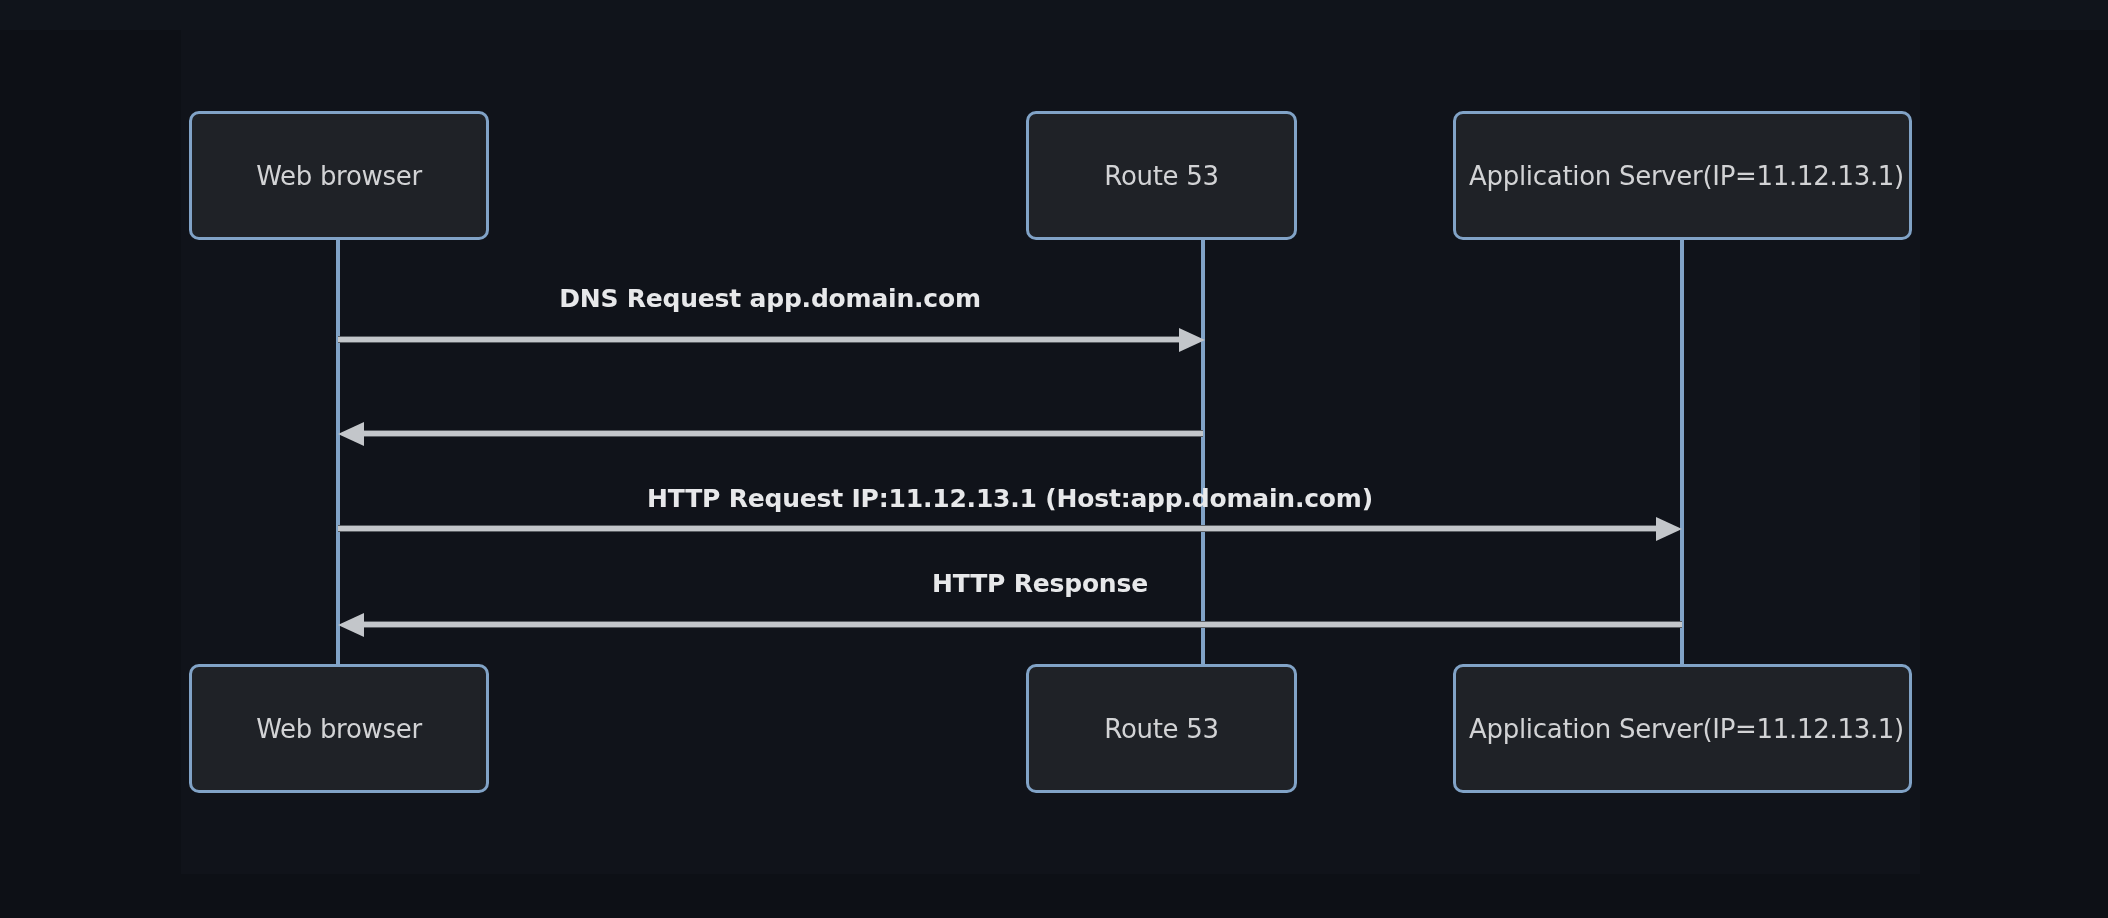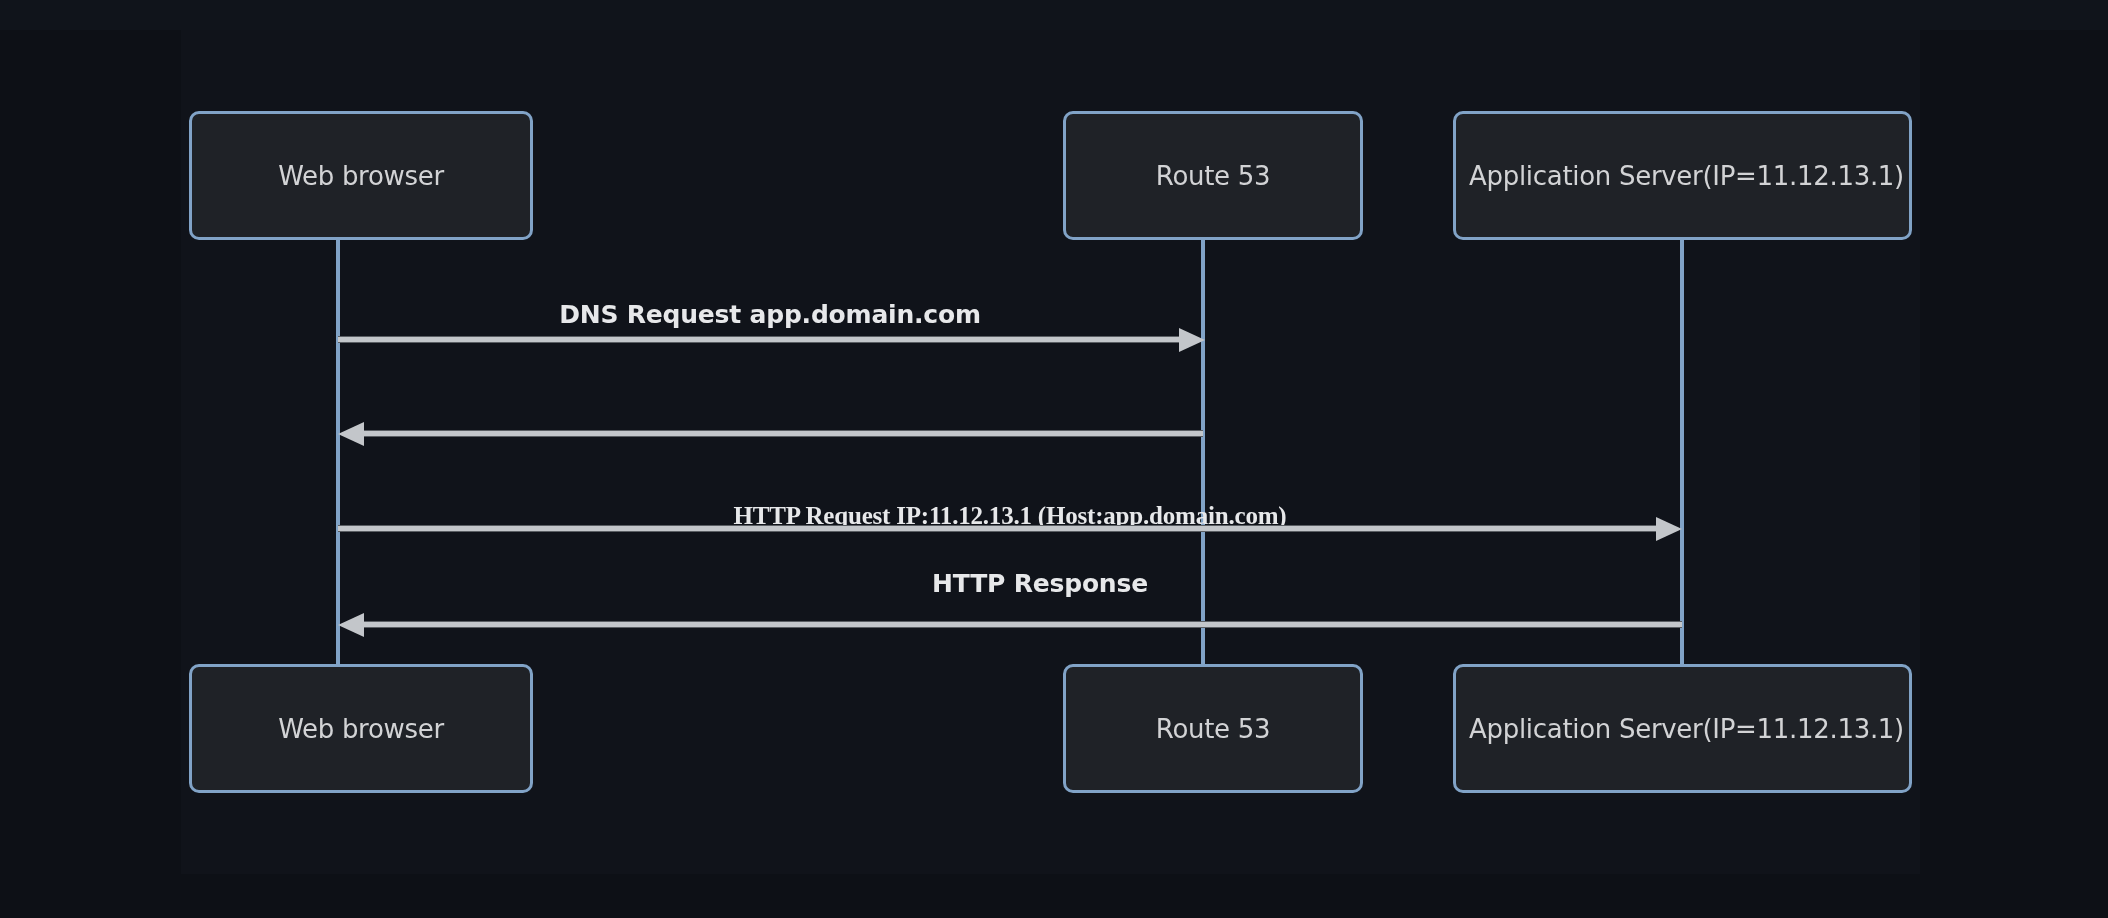--- a/index.html
+++ b/index.html
@@ -37,22 +37,22 @@
     display: flex;
     align-items: center;
     justify-content: center;
     color: #d2d3d5;
     font-size: 26px;
     letter-spacing: -0.3px;
     white-space: nowrap;
   }
   .actor.row-top { top: 111px; }
   .actor.row-bottom { top: 664px; }
-  .actor.col-wb { left: 189px; width: 344px; }
-  .actor.col-r53 { left: 1063px; width: 300px; }
+  .actor.col-wb { left: 189px; width: 300px; }
+  .actor.col-r53 { left: 1026px; width: 271px; }
   .actor.col-as { left: 1453px; width: 459px; padding-left: 8px; }
 
   .lifeline {
     position: absolute;
     top: 240px;
     height: 424px;
     width: 4px;
     background: #81a3c7;
   }
   .lifeline.ll-wb { left: 336px; }
@@ -81,29 +81,29 @@
     position: absolute;
     width: 0;
     height: 0;
     border-top: 12px solid transparent;
     border-bottom: 12px solid transparent;
   }
   .arrowhead.right { border-left: 26px solid #c3c6ca; }
   .arrowhead.left  { border-right: 26px solid #c3c6ca; }
 
   
-  .m1-label { left: 770px; top: 300px; }
+  .m1-label { left: 770px; top: 284px; }
   .m1-line  { left: 338px; top: 336px; width: 841px; }
   .m1-head  { left: 1179px; top: 328px; }
   
   .m2-label { left: 770px; top: 378px; }
   .m2-line  { left: 364px; top: 430px; width: 839px; }
   .m2-head  { left: 338px; top: 422px; }
   
-  .m3-label { left: 1010px; top: 501px; font-family: Liberation Serif, serif; }
+  .m3-label { left: 1010px; top: 484px; }
   .m3-line  { left: 338px; top: 525px; width: 1318px; }
   .m3-head  { left: 1656px; top: 517px; }
   
   .m4-label { left: 1040px; top: 569px; }
   .m4-line  { left: 364px; top: 621px; width: 1318px; }
   .m4-head  { left: 338px; top: 613px; }
 </style>
 </head>
 <body>
 

